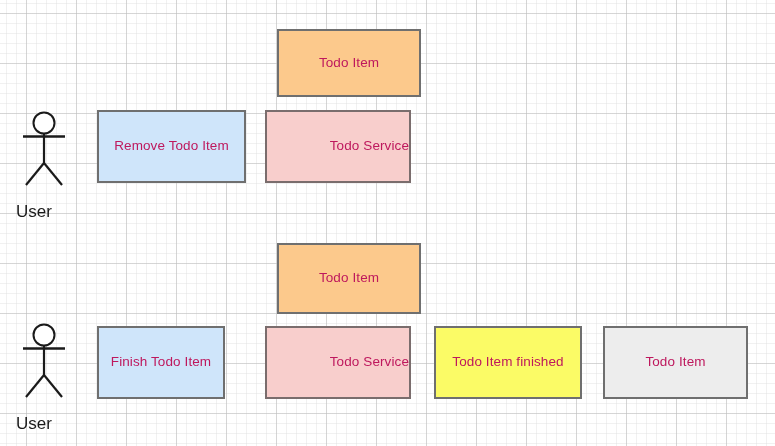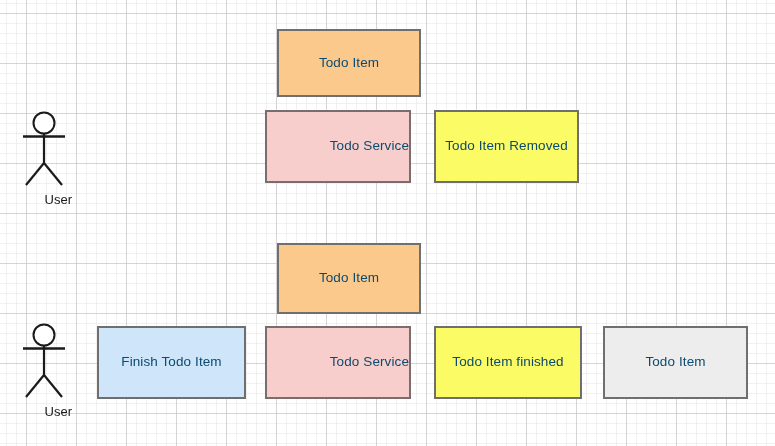--- a/index.html
+++ b/index.html
@@ -24,40 +24,40 @@
   }
   .node {
     position: absolute;
     box-sizing: border-box;
     border: 2px solid #666666;
     display: flex;
     align-items: center;
     justify-content: center;
     text-align: center;
     font-size: 13.5px;
-    color: #0c4a6e;
+    color: #be185d;
     line-height: 1.2;
     letter-spacing: 0.1px;
   }
   .node.orange { background: #fcc98c; border-color: #6f6f6f; }
   .node.blue   { background: #cfe5fa; border-color: #6f6f6f; }
   .node.pink   { background: #f8cecc; border-color: #7a6d6d; justify-content: flex-end; }
   .node.yellow { background: #fbfb66; border-color: #6f6f6f; }
   .node.gray   { background: #ededed; border-color: #6f6f6f; }
 
   .actor {
     position: absolute;
     width: 56px;
   }
   .actor svg { display: block; }
   .actor-label {
-    text-align: right;
-    font-size: 13px;
+    text-align: left;
+    font-size: 17px;
     color: #1a1a1a;
-    margin-top: 2px;
+    margin-top: 12px;
   }
 </style>
 </head>
 <body>
 
 <div id="canvas">
 
   <div class="actor" style="left:16px; top:110px;">
     <svg width="56" height="80" viewBox="0 0 56 80">
       <circle cx="28" cy="13" r="10.5" fill="#ffffff" stroke="#1a1a1a" stroke-width="2"></circle>
@@ -66,45 +66,45 @@
       <line x1="28" y1="53" x2="10" y2="75" stroke="#1a1a1a" stroke-width="2.2"></line>
       <line x1="28" y1="53" x2="46" y2="75" stroke="#1a1a1a" stroke-width="2.2"></line>
     </svg>
     <div class="actor-label">User</div>
   </div>
 
   <div class="node orange" style="left:277px; top:29px; width:144px; height:68px;">
     <span>Todo Item</span>
   </div>
 
+  <div class="node blue" style="left:97px; top:110px; width:149px; height:73px;">
+    <span>Remove Todo Item</span>
+  </div>
 
   <div class="node pink" style="left:265px; top:110px; width:146px; height:73px;">
     <span>Todo Service</span>
   </div>
 
-  <div class="node yellow" style="left:434px; top:110px; width:145px; height:73px;">
-    <span>Todo Item Removed</span>
-  </div>
 
   <div class="actor" style="left:16px; top:322px;">
     <svg width="56" height="80" viewBox="0 0 56 80">
       <circle cx="28" cy="13" r="10.5" fill="#ffffff" stroke="#1a1a1a" stroke-width="2"></circle>
       <line x1="7" y1="26.5" x2="49" y2="26.5" stroke="#1a1a1a" stroke-width="2.4"></line>
       <line x1="28" y1="24" x2="28" y2="53" stroke="#1a1a1a" stroke-width="2.2"></line>
       <line x1="28" y1="53" x2="10" y2="75" stroke="#1a1a1a" stroke-width="2.2"></line>
       <line x1="28" y1="53" x2="46" y2="75" stroke="#1a1a1a" stroke-width="2.2"></line>
     </svg>
     <div class="actor-label">User</div>
   </div>
 
   <div class="node orange" style="left:277px; top:243px; width:144px; height:71px;">
     <span>Todo Item</span>
   </div>
 
-  <div class="node blue" style="left:97px; top:326px; width:149px; height:73px;">
+  <div class="node blue" style="left:97px; top:326px; width:128px; height:73px;">
     <span>Finish Todo Item</span>
   </div>
 
   <div class="node pink" style="left:265px; top:326px; width:146px; height:73px;">
     <span>Todo Service</span>
   </div>
 
   <div class="node yellow" style="left:434px; top:326px; width:148px; height:73px;">
     <span>Todo Item finished</span>
   </div>

